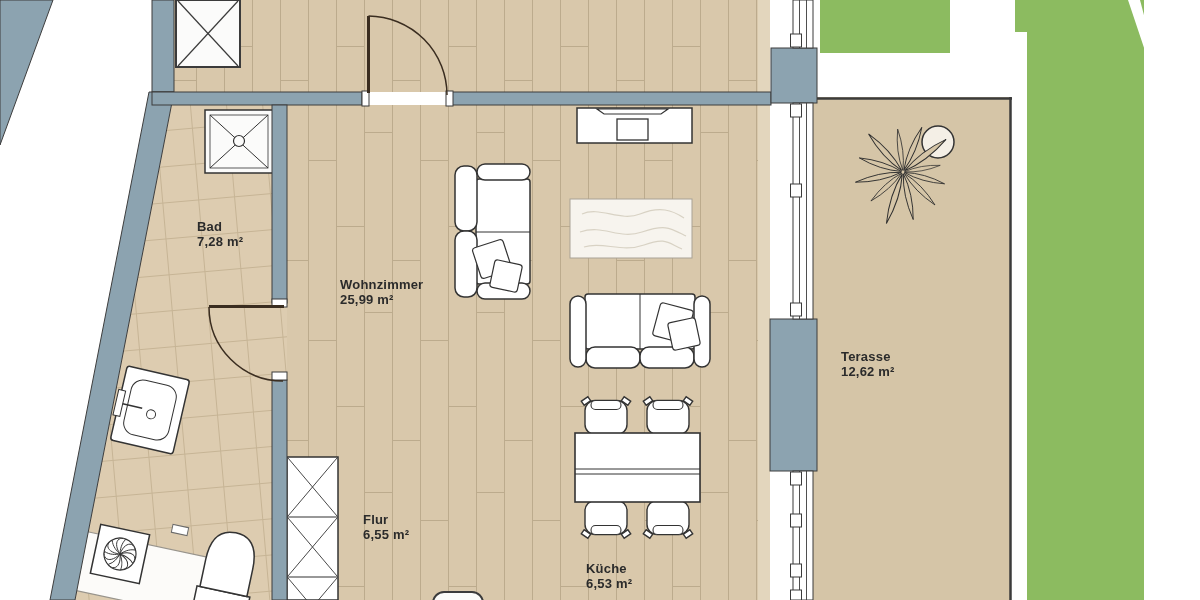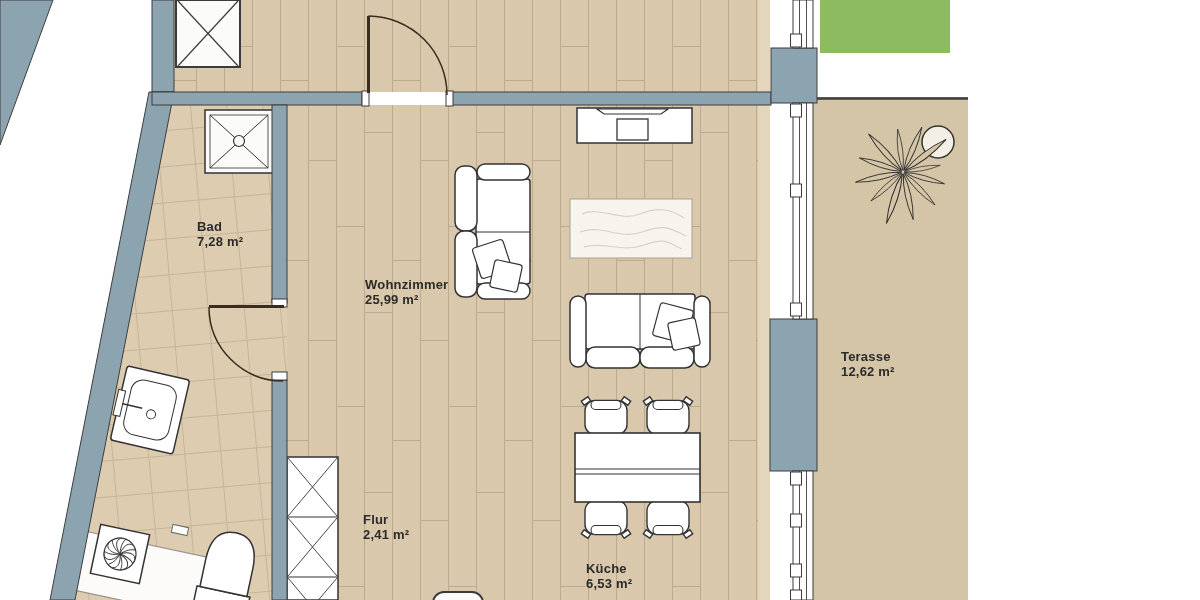--- a/index.html
+++ b/index.html
@@ -1,16 +1,16 @@
 <!DOCTYPE html>
 <html><head>
 <meta charset="utf-8">
 <style>
   html,body{margin:0;padding:0;background:#ffffff;}
-  #plan-wrap{position:relative;width:968px;height:600px;overflow:hidden;background:#ffffff;
+  #plan-wrap{position:relative;width:1144px;height:600px;overflow:hidden;background:#ffffff;
              font-family:"Liberation Sans", sans-serif;}
   #plan-svg{position:absolute;left:0;top:0;display:block;}
   .room-label{position:absolute;color:#2b2b2b;font-size:13px;line-height:15px;font-weight:700;
               letter-spacing:.2px;white-space:nowrap;}
   .room-label span{display:block;}
 </style>
 </head>
 <body>
 
 <div id="plan-wrap">
@@ -260,27 +260,27 @@
       <path d="M2 0 Q 26 -7 54 -2 Q 26 5 2 0 Z" transform="rotate(18) scale(0.8)"></path>
       <path d="M2 0 Q 26 -7 54 -2 Q 26 5 2 0 Z" transform="rotate(-8) scale(0.7)"></path>
     </g>
   </g>
 </svg>
 
   <div class="room-label" style="left:197px;top:219px">
     <span>Bad</span>
     <span>7,28 m²</span>
   </div>
-  <div class="room-label" style="left:365px;top:277px">
+  <div class="room-label" style="left:340px;top:277px">
     <span>Wohnzimmer</span>
     <span>25,99 m²</span>
   </div>
   <div class="room-label" style="left:363px;top:512px">
     <span>Flur</span>
-    <span>2,41 m²</span>
+    <span>6,55 m²</span>
   </div>
   <div class="room-label" style="left:586px;top:561px">
     <span>Küche</span>
     <span>6,53 m²</span>
   </div>
   <div class="room-label" style="left:841px;top:349px">
     <span>Terasse</span>
     <span>12,62 m²</span>
   </div>
 </div>

